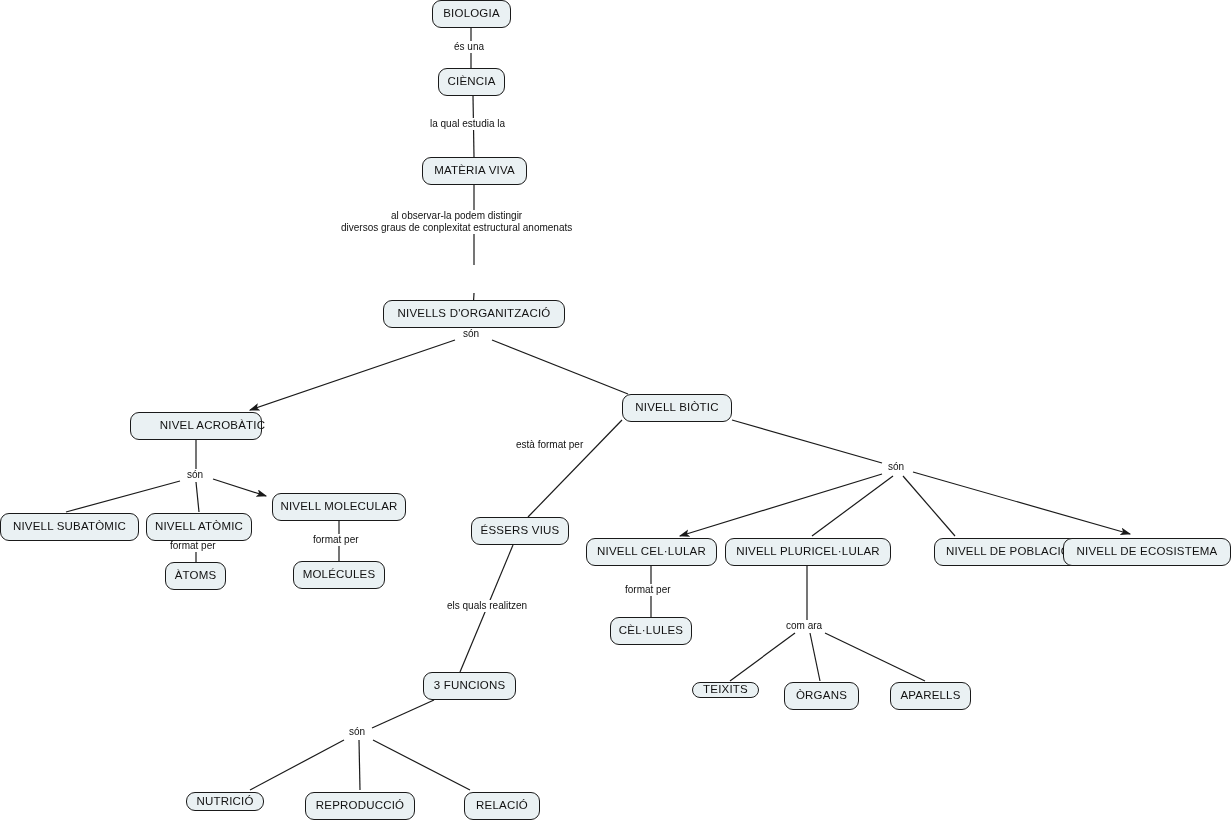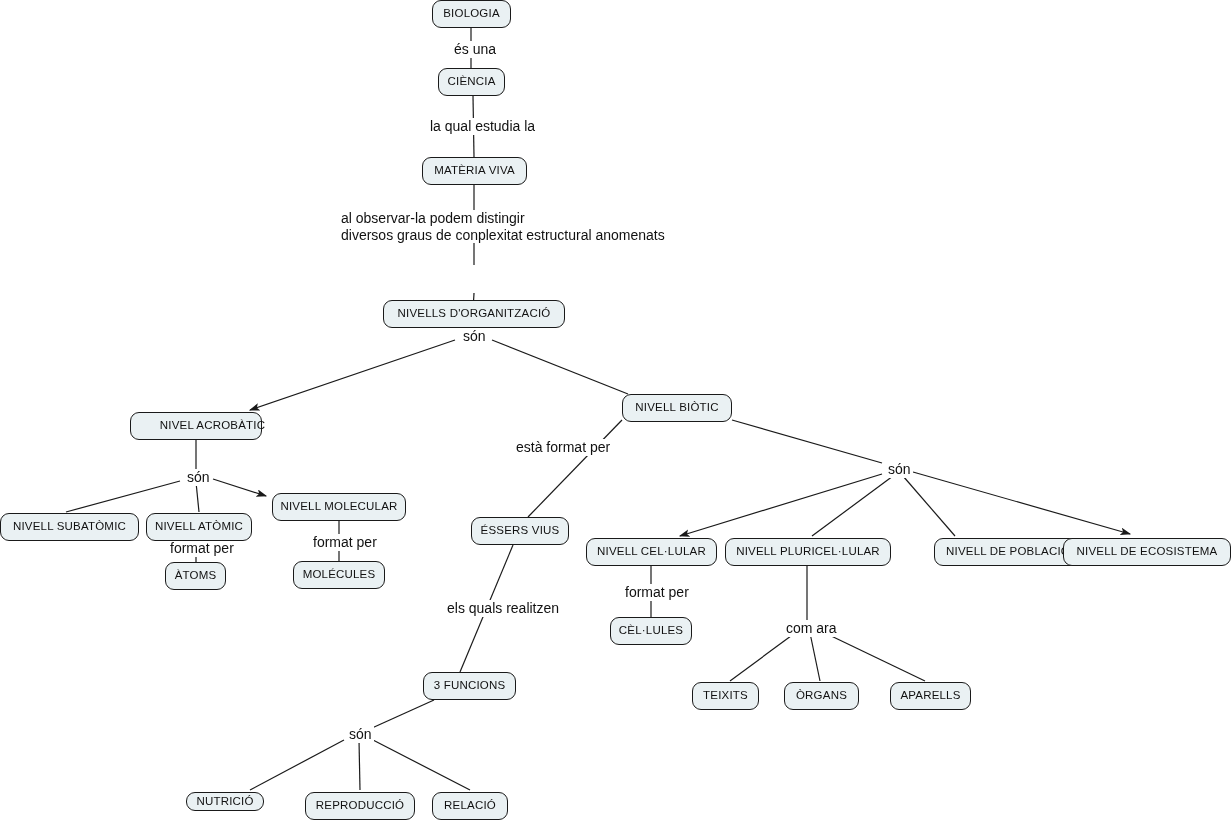--- a/index.html
+++ b/index.html
@@ -42,25 +42,26 @@
     justify-content: center;
     white-space: nowrap;
     padding: 0 9px;
     height: 28px;
     z-index: 3;
   }
   .link-label {
     position: absolute;
     color: #111111;
     font-family: "Liberation Sans", sans-serif;
-    font-size: 14px;
+    font-size: 10px;
     line-height: 1.18;
     white-space: nowrap;
     background: #ffffff;
     padding: 0 2px;
+    text-align: center;
     z-index: 2;
   }
   .link-label.multiline {
     white-space: pre;
   }
 </style>
 </head>
 <body>
 
 <div id="canvas">
@@ -110,27 +111,27 @@
       <div class="node" style="left: 622px; top: 394px; width: 110px; height: 28px;">NIVELL BIÒTIC</div>
       <div class="node" style="left: 0px; top: 513px; width: 139px; height: 28px;">NIVELL SUBATÒMIC</div>
       <div class="node" style="left: 146px; top: 513px; width: 106px; height: 28px;">NIVELL ATÒMIC</div>
       <div class="node" style="left: 272px; top: 493px; width: 134px; height: 28px;">NIVELL MOLECULAR</div>
       <div class="node" style="left: 165px; top: 562px; width: 61px; height: 28px;">ÀTOMS</div>
       <div class="node" style="left: 293px; top: 561px; width: 92px; height: 28px;">MOLÉCULES</div>
       <div class="node" style="left: 471px; top: 517px; width: 98px; height: 28px;">ÉSSERS VIUS</div>
       <div class="node" style="left: 423px; top: 672px; width: 93px; height: 28px;">3 FUNCIONS</div>
       <div class="node" style="left: 186px; top: 792px; width: 78px; height: 19px;">NUTRICIÓ</div>
       <div class="node" style="left: 305px; top: 792px; width: 110px; height: 28px;">REPRODUCCIÓ</div>
-      <div class="node" style="left: 432px; top: 792px; width: 76px; height: 28px;">RELACIÓ</div>
+      <div class="node" style="left: 464px; top: 792px; width: 76px; height: 28px;">RELACIÓ</div>
       <div class="node" style="left: 586px; top: 538px; width: 131px; height: 28px;">NIVELL CEL·LULAR</div>
       <div class="node" style="left: 725px; top: 538px; width: 166px; height: 28px;">NIVELL PLURICEL·LULAR</div>
       <div class="node" style="left: 898px; top: 538px; width: 148px; height: 28px; margin-left: 36px;">NIVELL DE POBLACIÓ</div>
       <div class="node" style="left: 1063px; top: 538px; width: 168px; height: 28px;">NIVELL DE ECOSISTEMA</div>
       <div class="node" style="left: 610px; top: 617px; width: 82px; height: 28px;">CÈL·LULES</div>
-      <div class="node" style="left: 692px; top: 682px; width: 67px; height: 28px; border-radius: 9px;">TEIXITS</div>
+      <div class="node" style="left: 692px; top: 682px; width: 67px; height: 16px; border-radius: 9px;">TEIXITS</div>
       <div class="node" style="left: 784px; top: 682px; width: 75px; height: 28px;">ÒRGANS</div>
       <div class="node" style="left: 890px; top: 682px; width: 81px; height: 28px;">APARELLS</div>
     </div>
   <div id="labels-group">
       <div class="link-label" style="left: 452px; top: 41px;">és una</div>
       <div class="link-label" style="left: 428px; top: 118px;">la qual estudia la</div>
       <div class="link-label multiline" style="left: 339px; top: 210px;">al observar-la podem distingir
 diversos graus de conplexitat estructural anomenats</div>
       <div class="link-label" style="left: 461px; top: 328px;">són</div>
       <div class="link-label" style="left: 185px; top: 469px;">són</div>

